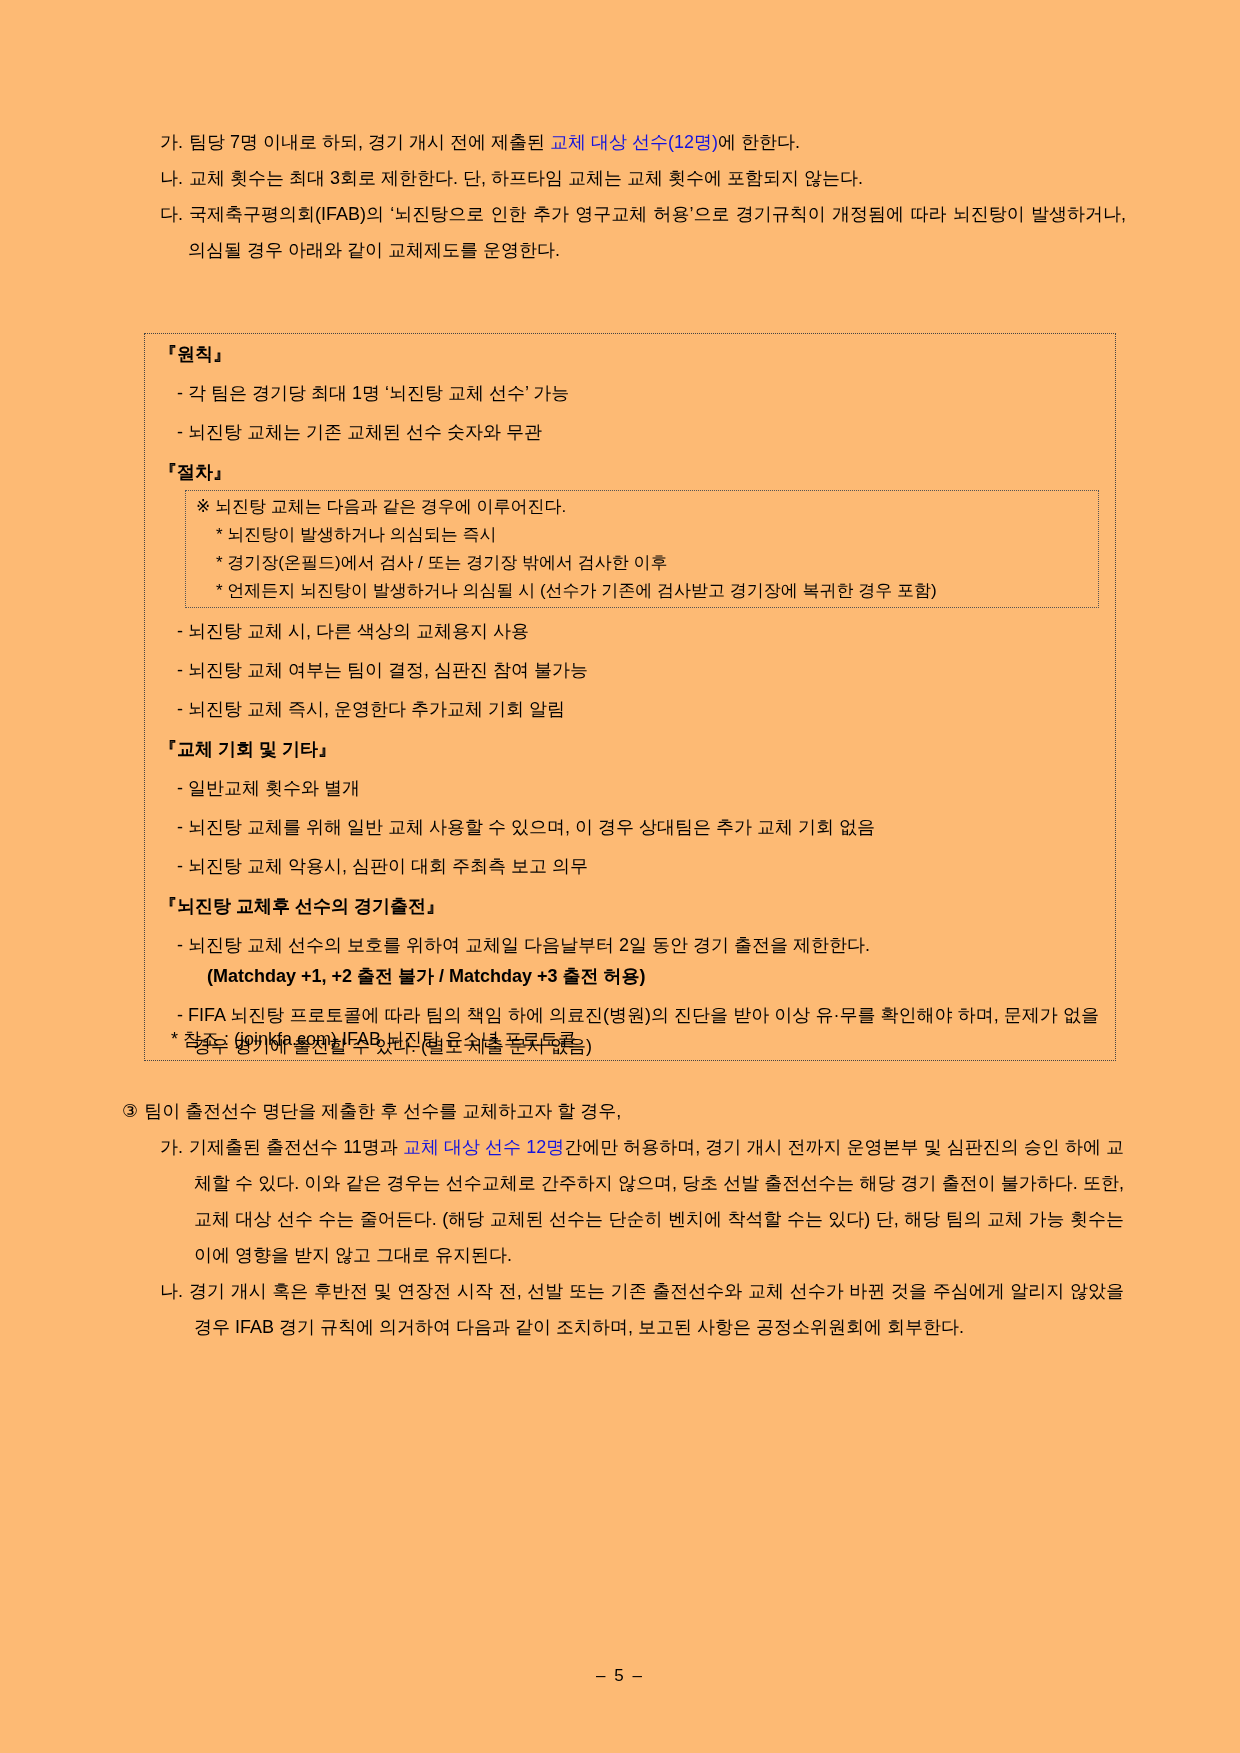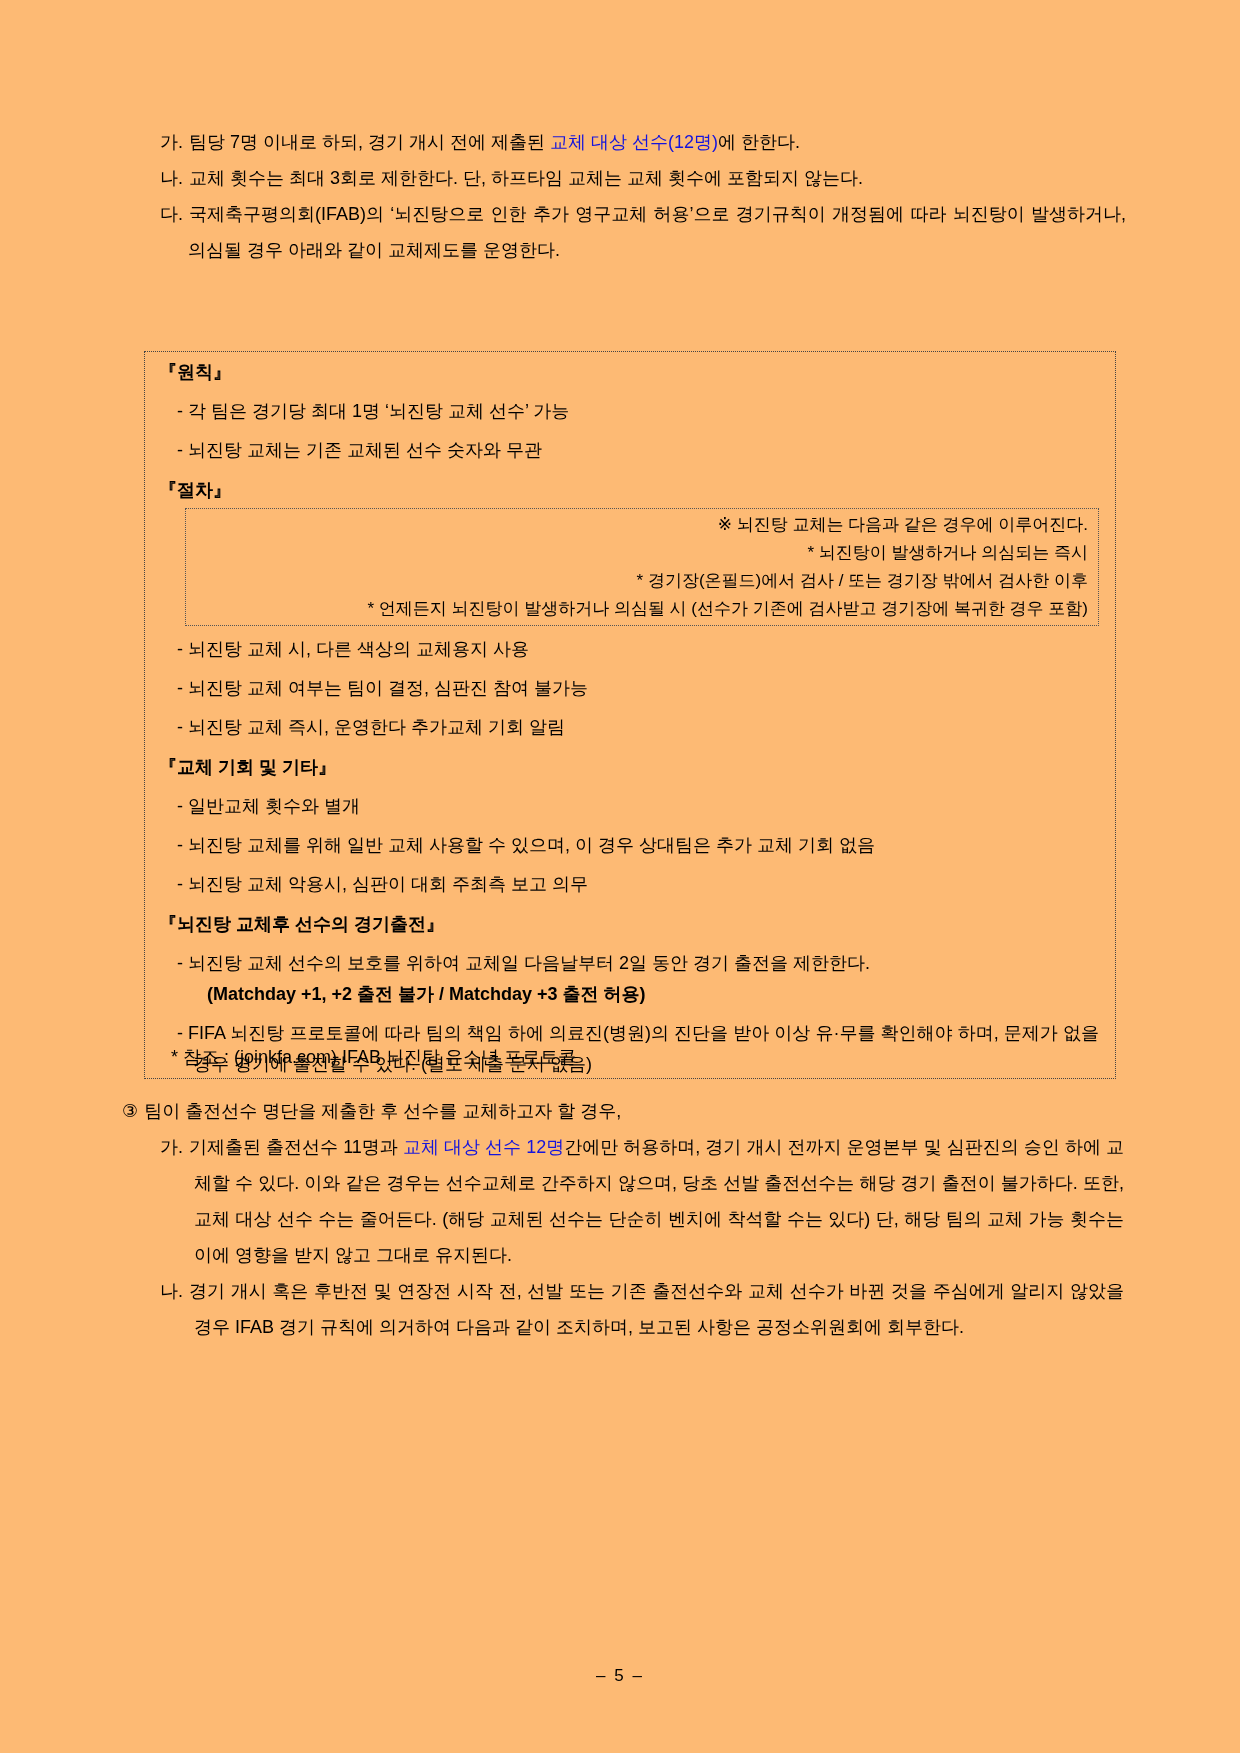--- a/index.html
+++ b/index.html
@@ -14,35 +14,35 @@
   
   .intro { position:absolute; left:160px; top:124px; width:966px; }
   .intro p { line-height:36px; padding-left:28px; text-indent:-28px;
              text-align:justify; word-break:break-all; }
   .lbl { margin-right:6px; }
 
   .blue { color:#1414dd; }
 
   
   .outer-box {
-    position:absolute; left:144px; top:351px; width:972px; height:728px;
+    position:absolute; left:144px; top:333px; width:972px; height:728px;
     border:1px dotted #444; padding:4px 16px 4px 14px;
   }
   .bxtitle { font-weight:bold; line-height:32px; }
   .bxtitle.mt { margin-top:8px; }
   .bxitem { line-height:31px; margin-left:18px; padding-left:16px; text-indent:-16px;
             text-align:justify; word-break:break-all;margin-top:8px; }
   .bxbold { line-height:31px; margin-left:48px; font-weight:bold; }
 
   
   .inner-box {
     margin:2px 0 4px 26px; border:1px dotted #555; padding:2px 10px;
     font-size:17px;
   }
-  .inner-box p { line-height:28px; word-break:break-all;text-align:right; }
+  .inner-box p { line-height:28px; word-break:break-all; }
   .in-item { padding-left:20px; }
 
   .bxref { position:absolute; left:26px; bottom:5px; line-height:32px; }
 
   
   .section3 { position:absolute; left:122px; top:1093px; width:1002px; }
   .s3head { line-height:36px; }
   .s3para { line-height:36px; margin-left:38px; padding-left:34px; text-indent:-34px;
             text-align:justify; word-break:break-all; }
 

